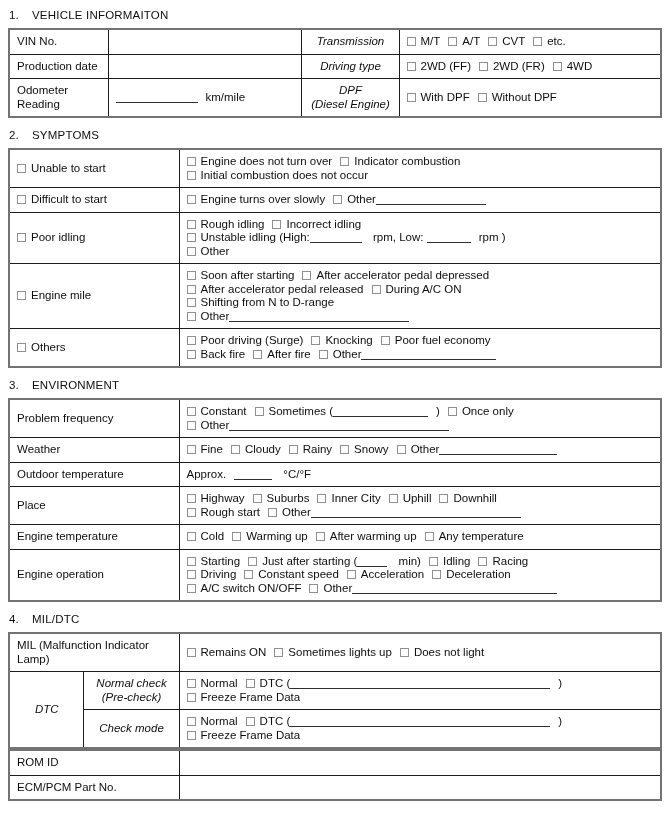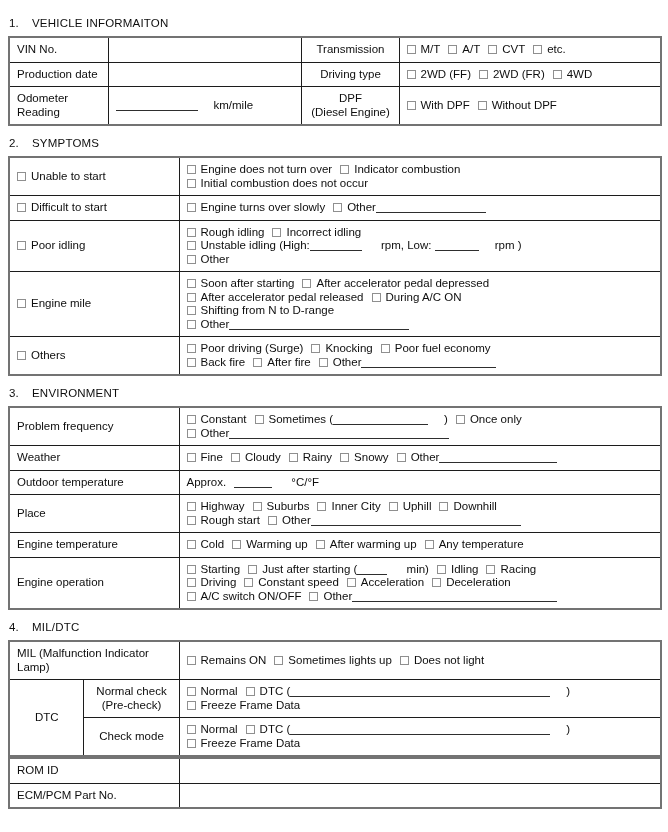--- a/index.html
+++ b/index.html
@@ -12,40 +12,40 @@
     overflow:hidden;
   }
   #form-root { padding:2px 8px 0 8px; }
   .section { }
   .heading {
     font-size:11.5px; line-height:14px;
     margin:10px 0 6px 1px;
     letter-spacing:0.2px;
     white-space:nowrap;
   }
-  .section:first-child .heading { margin-top:14px; }
+  .section:first-child .heading { margin-top:6px; }
   .h-num { display:inline-block; width:23px; }
   table.form-table {
     border-collapse:collapse; table-layout:fixed;
     width:652px;
     border:2px solid #737373;
   }
   .form-table td {
     border:1.5px solid #1c1c1c;
     padding:5px 6px 5px 7px;
     font-size:11.5px;
     line-height:13.5px;
     vertical-align:middle;
     overflow:hidden;
   }
-  .form-table td.center { text-align:center; }
+  .form-table td.center { text-align:center;font-style:italic; }
   .line { white-space:nowrap; }
   .line .seg:not(:first-child) { margin-left:8px; }
   .line .seg.blank:not(.gap) { margin-left:0; }
-  .line .seg.blank + .seg.txt { margin-left:16px; }
+  .line .seg.blank + .seg.txt { margin-left:8px; }
   .cbox {
     display:inline-block;
     width:9px; height:9px;
     border:1px solid #8f8f8f;
     background:#ffffff;
     margin-right:5px;
     vertical-align:-1px;
   }
   .blank {
     display:inline-block;

